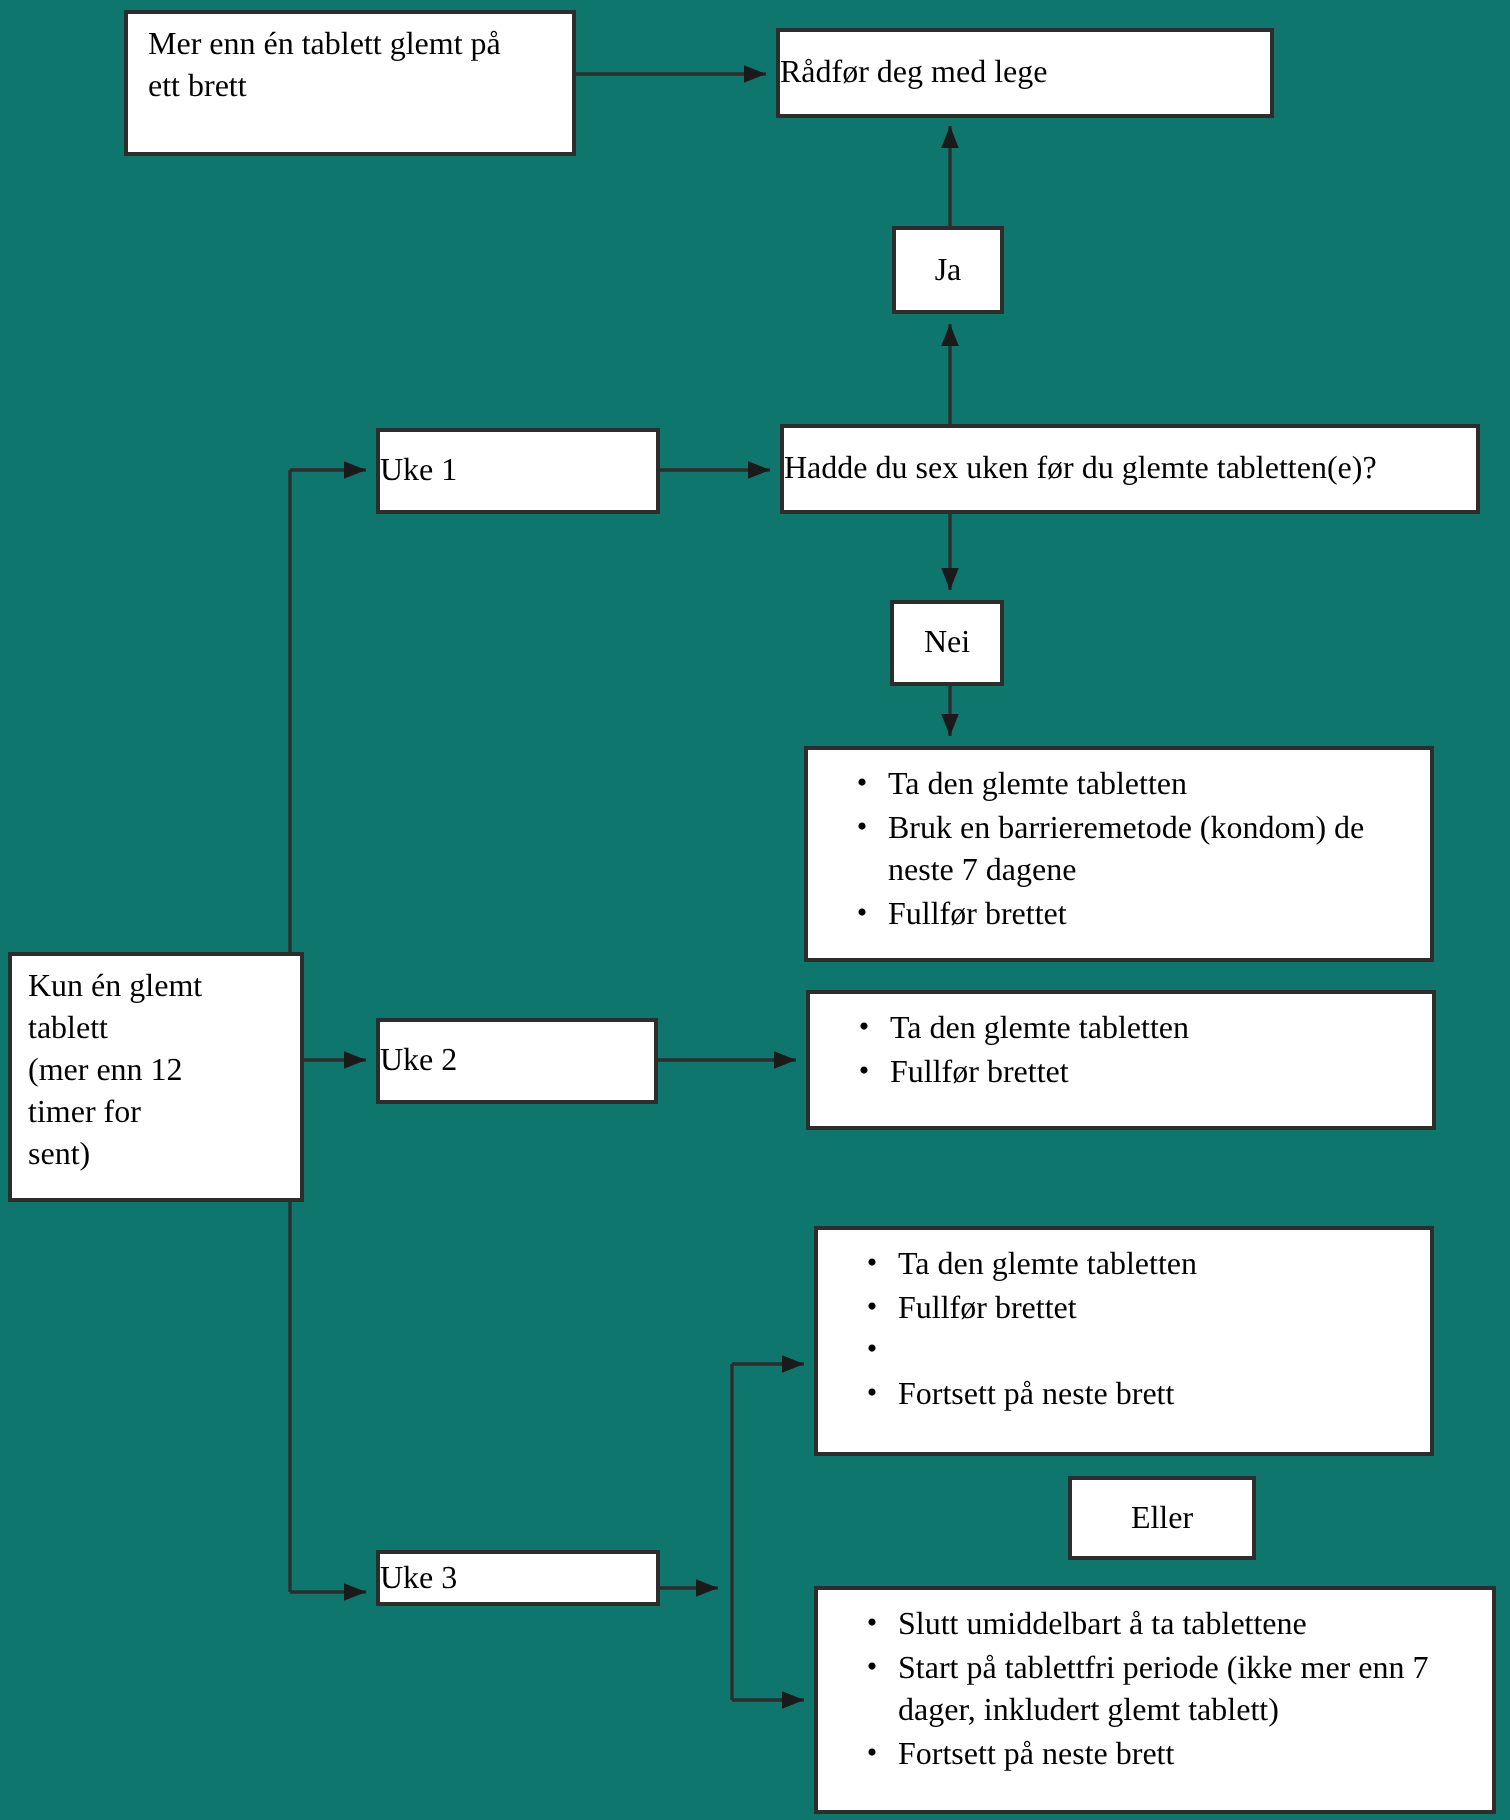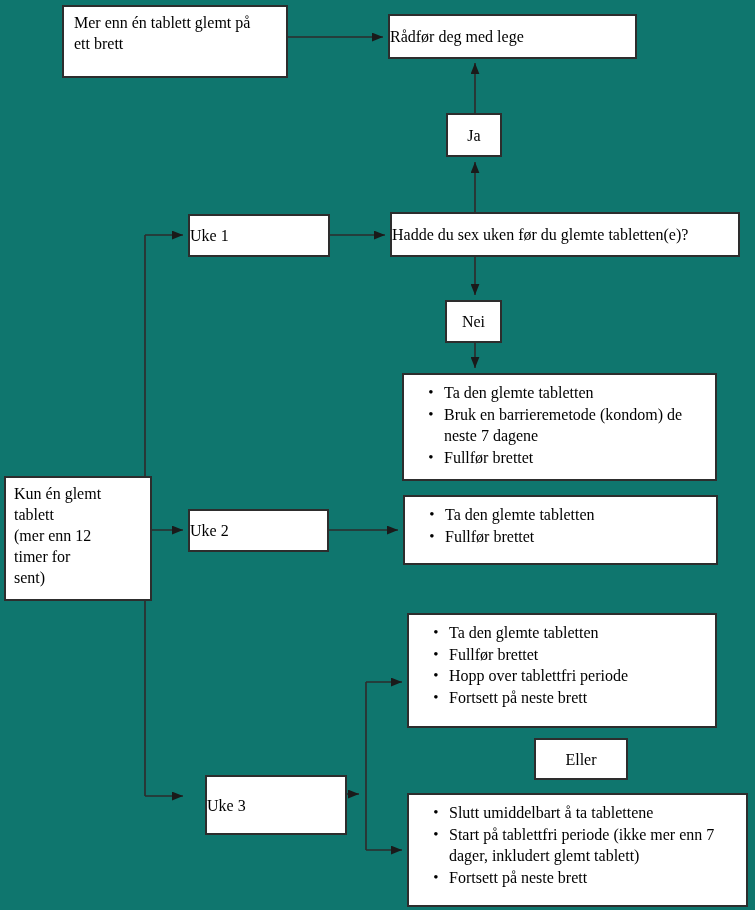--- a/index.html
+++ b/index.html
@@ -144,32 +144,31 @@
       <li>
         <span class="bullet">•</span>
         <span class="itext">Ta den glemte tabletten</span>
       </li>
       <li>
         <span class="bullet">•</span>
         <span class="itext">Fullfør brettet</span>
       </li>
       <li>
         <span class="bullet">•</span>
-        <span class="itext">Hopp over tablettfri periode</span>
       </li>
       <li>
         <span class="bullet">•</span>
         <span class="itext">Fortsett på neste brett</span>
       </li>
     </ul>
   </div>
 
   <div class="box center" style="left:534px; top:738px; width:94px; height:42px;">Eller</div>
 
-  <div class="box vcenter" style="left:205px; top:775px; width:142px; height:60px;">Uke 3</div>
+  <div class="box vcenter" style="left:188px; top:775px; width:142px; height:28px;">Uke 3</div>
 
   <div class="box" style="left:407px; top:793px; width:341px; height:114px;">
     <ul class="advice">
       <li>
         <span class="bullet">•</span>
         <span class="itext">Slutt umiddelbart å ta tablettene</span>
       </li>
       <li>
         <span class="bullet">•</span>
         <span class="itext">Start på tablettfri periode (ikke mer enn 7 dager, inkludert glemt tablett)</span>

